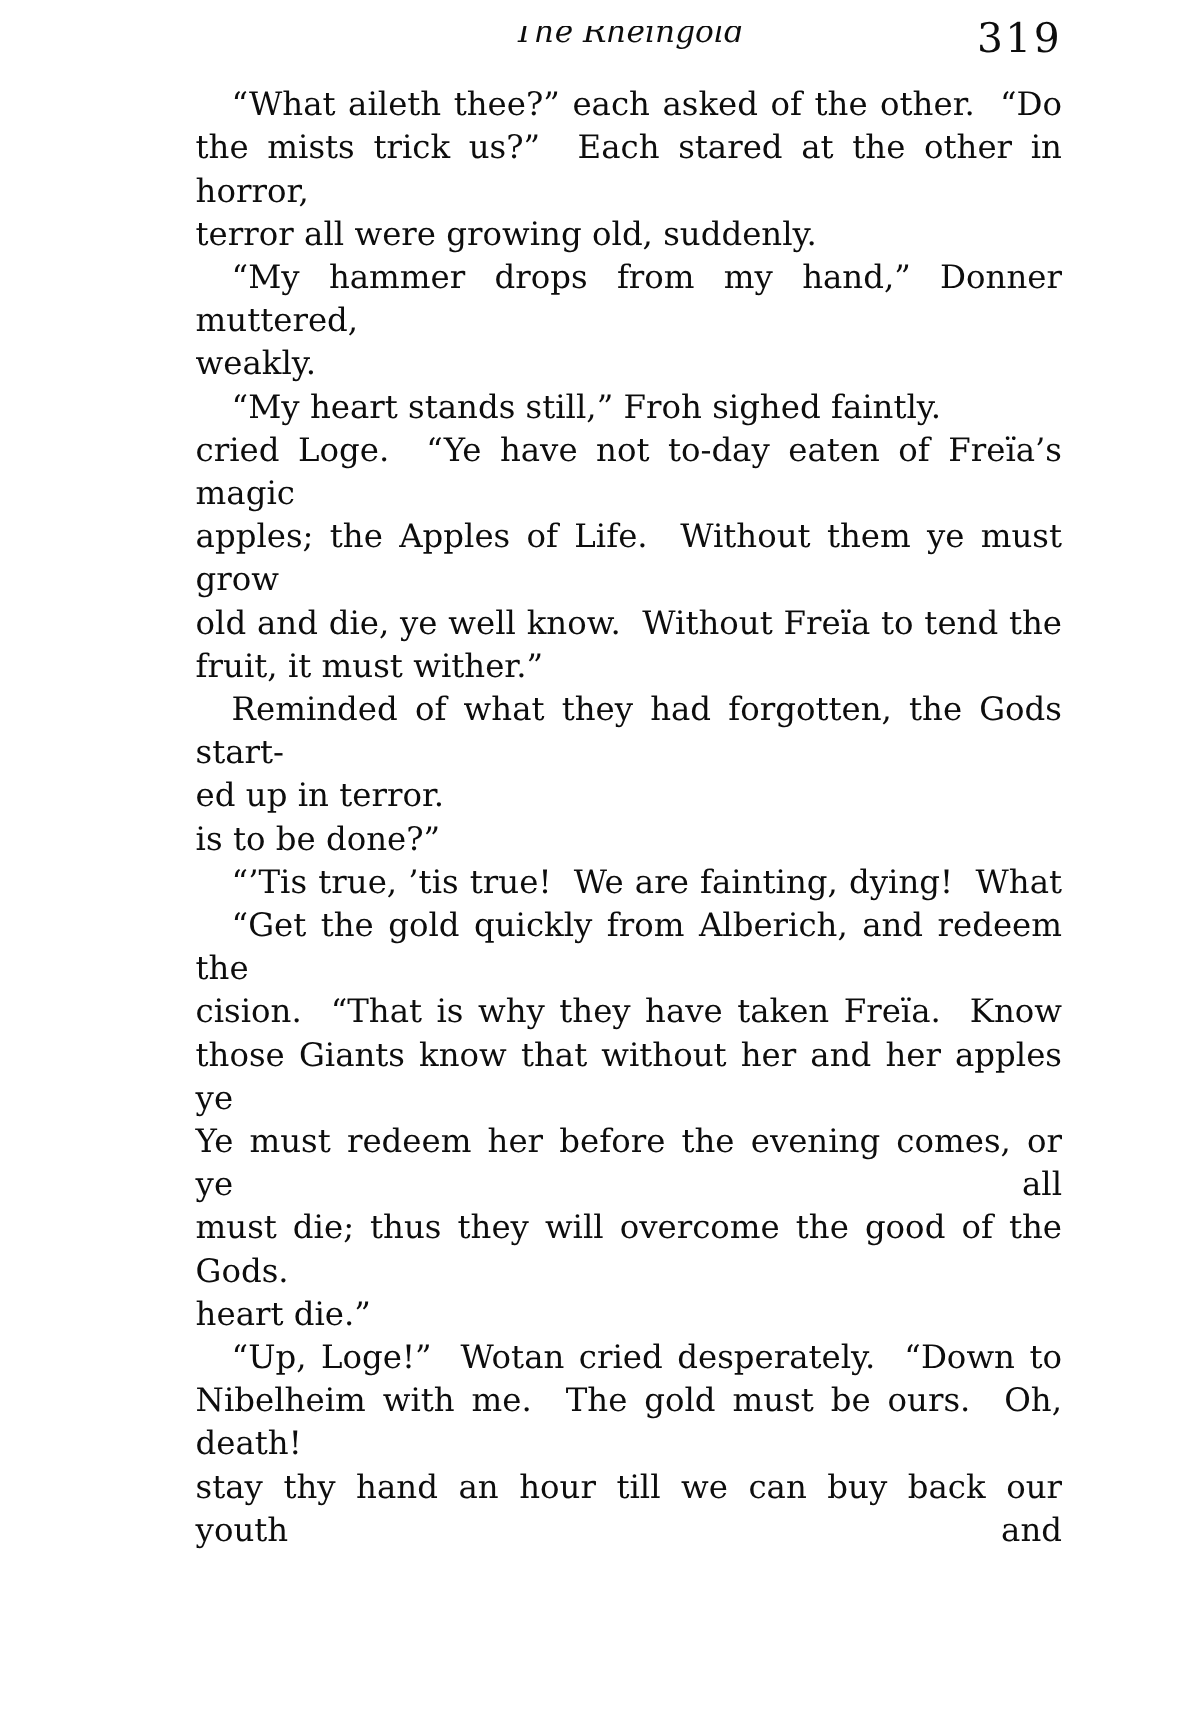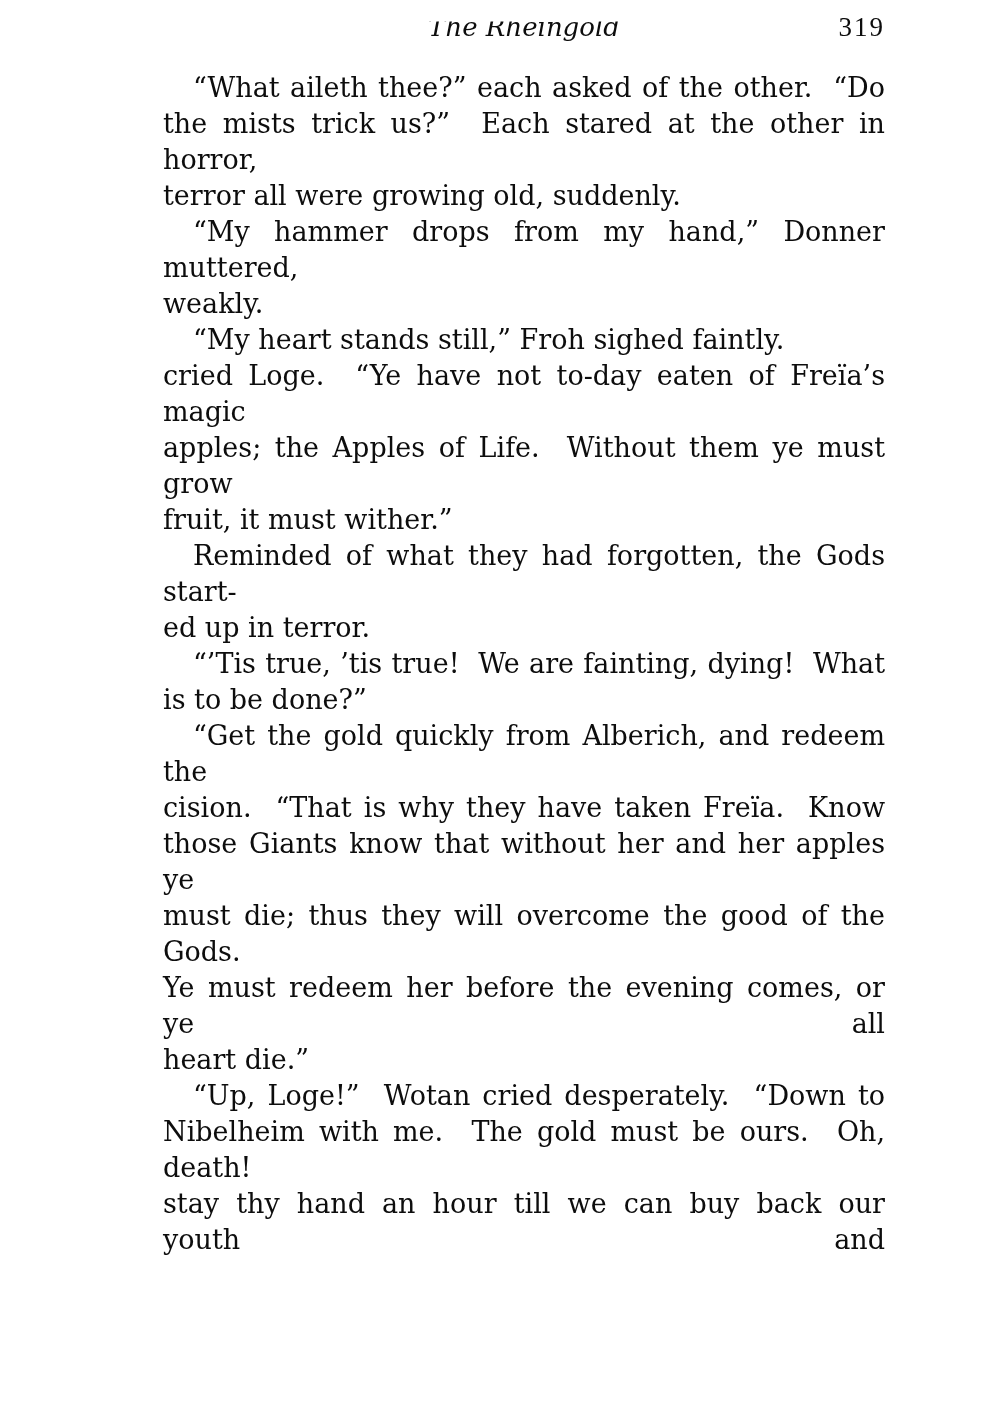--- a/index.html
+++ b/index.html
@@ -31,23 +31,22 @@
     font-style: italic;
     font-size: 26px;
     white-space: nowrap;
     
     clip-path: inset(32% 0 0 0);
   }
   .page-number {
     position: absolute;
     right: 0;
     top: 4px;
-    font-size: 27px;
+    font-size: 34px;
     letter-spacing: 2px;
-    font-family: Liberation Serif, serif;
   }
   .content {
     position: absolute;
     top: 70px;
     left: 163px;
     width: 722px;
     font-size: 27px;
     line-height: 36px;
   }
   .para { margin: 0; }
@@ -77,36 +76,37 @@
       <div class="para">
         <div class="line first">“My hammer drops from my hand,” Donner muttered,</div>
         <div class="line last">weakly.</div>
       </div>
       <div class="para">
         <div class="line first last">“My heart stands still,” Froh sighed faintly.</div>
       </div>
       <div class="para">
         <div class="line">cried Loge.  “Ye have not to-day eaten of Freïa’s magic</div>
         <div class="line">apples; the Apples of Life.  Without them ye must grow</div>
+        <div class="line">old and die, ye well know.  Without Freïa to tend the</div>
         <div class="line last">fruit, it must wither.”</div>
       </div>
       <div class="para">
         <div class="line first">Reminded of what they had forgotten, the Gods start-</div>
         <div class="line last">ed up in terror.</div>
       </div>
       <div class="para">
+        <div class="line last">is to be done?”</div>
         <div class="line first">“’Tis true, ’tis true!  We are fainting, dying!  What</div>
-        <div class="line last">is to be done?”</div>
       </div>
       <div class="para">
         <div class="line first">“Get the gold quickly from Alberich, and redeem the</div>
         <div class="line">cision.  “That is why they have taken Freïa.  Know</div>
         <div class="line">those Giants know that without her and her apples ye</div>
+        <div class="line">Ye must redeem her before the evening comes, or ye all</div>
         <div class="line">must die; thus they will overcome the good of the Gods.</div>
-        <div class="line">Ye must redeem her before the evening comes, or ye all</div>
         <div class="line last">heart die.”</div>
       </div>
       <div class="para">
         <div class="line first">“Up, Loge!”  Wotan cried desperately.  “Down to</div>
         <div class="line">Nibelheim with me.  The gold must be ours.  Oh, death!</div>
         <div class="line">stay thy hand an hour till we can buy back our youth and</div>
       </div>
     </div>
 </div>
 

